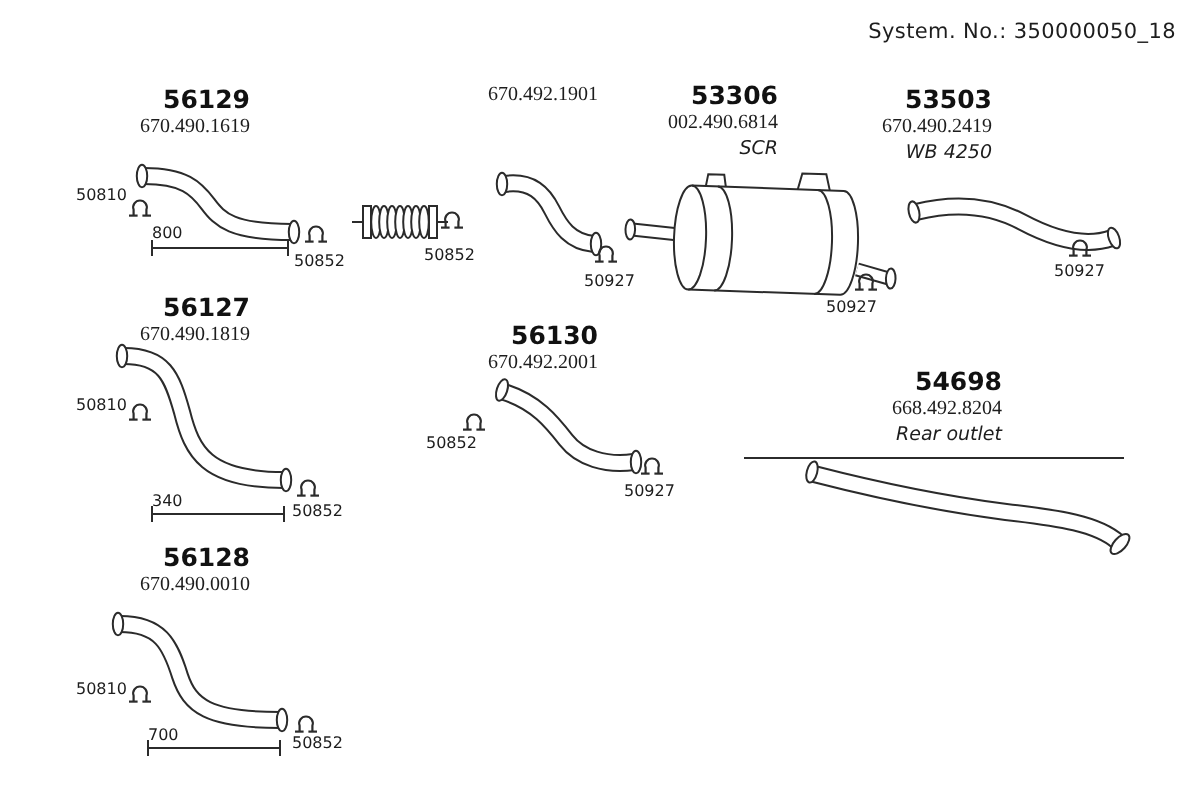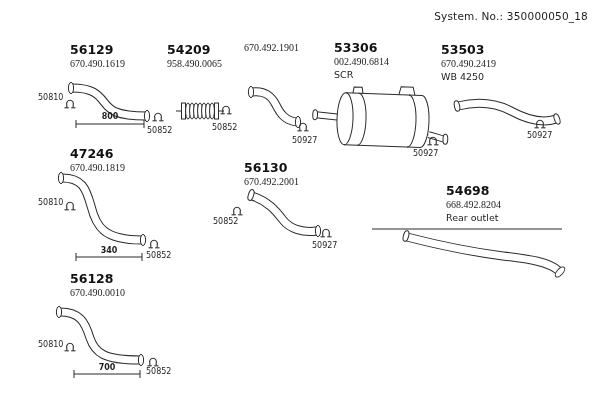--- a/index.html
+++ b/index.html
@@ -1,25 +1,25 @@
 <!DOCTYPE html>
 <html><head>
 <meta charset="utf-8">
 <style>
   * { margin:0; padding:0; box-sizing:border-box; }
   html,body { background:#ffffff; }
   body { font-family:"DejaVu Sans","Liberation Sans",sans-serif; }
   .page { position:relative; width:600px; height:400px; background:#ffffff; overflow:hidden; color:#222; }
   .system-no { position:absolute; top:10px; right:12px; font-size:10.5px; color:#1d1d1d; letter-spacing:0.2px; }
-  .part-label { position:absolute; line-height:1.28; white-space:nowrap; }
+  .part-label { position:absolute; line-height:1.28; white-space:nowrap;text-align:right; }
   .part-label .pn { font-size:12.5px; font-weight:bold; color:#111; }
   .part-label .art { font-size:10px; color:#1d1d1d;font-family:Liberation Serif, serif; }
-  .part-label .note { font-size:9.5px; color:#1d1d1d; }
+  .part-label .note { font-size:9.5px; color:#1d1d1d;font-style:italic; }
   .small-label { position:absolute; font-size:8px; color:#1d1d1d; white-space:nowrap; }
-  .dim-label { position:absolute; font-size:8px; color:#1d1d1d; text-align:center;font-weight:bold; }
+  .dim-label { position:absolute; font-size:8px; color:#1d1d1d; text-align:left; }
   svg.drawing { position:absolute; left:0; top:0; }
   .tube-outer { stroke:#2b2b2b; stroke-width:9; fill:none; }
   .tube-inner { stroke:#ffffff; stroke-width:7; fill:none; }
   .stub-outer { stroke:#2b2b2b; stroke-width:7; fill:none; }
   .stub-inner { stroke:#ffffff; stroke-width:5; fill:none; }
   .thin  { stroke:#2b2b2b; stroke-width:1; fill:none; }
   .flange { fill:#ffffff; stroke:#2b2b2b; stroke-width:1; }
   .bellows { fill:#ffffff; stroke:#2b2b2b; stroke-width:1; }
 </style>
 </head>
@@ -143,43 +143,39 @@
         <line x1="140" y1="370" x2="140" y2="378"></line>
       </g>
     </g>
   </svg>
 
   <div class="part-label" style="left:70px;top:42px">
     <div class="pn">56129</div>
     <div class="art">670.490.1619</div>
   </div>
 
-  <div class="part-label" style="left:167px;top:42px">
-    <div class="pn">54209</div>
-    <div class="art">958.490.0065</div>
-  </div>
 
   <div class="part-label" style="left:244px;top:42px">
     <div class="art">670.492.1901</div>
   </div>
 
   <div class="part-label" style="left:334px;top:40px">
     <div class="pn">53306</div>
     <div class="art">002.490.6814</div>
     <div class="note">SCR</div>
   </div>
 
   <div class="part-label" style="left:441px;top:42px">
     <div class="pn">53503</div>
     <div class="art">670.490.2419</div>
     <div class="note">WB 4250</div>
   </div>
 
   <div class="part-label" style="left:70px;top:146px">
-    <div class="pn">47246</div>
+    <div class="pn">56127</div>
     <div class="art">670.490.1819</div>
   </div>
 
   <div class="part-label" style="left:244px;top:160px">
     <div class="pn">56130</div>
     <div class="art">670.492.2001</div>
   </div>
 
   <div class="part-label" style="left:446px;top:183px">
     <div class="pn">54698</div>

